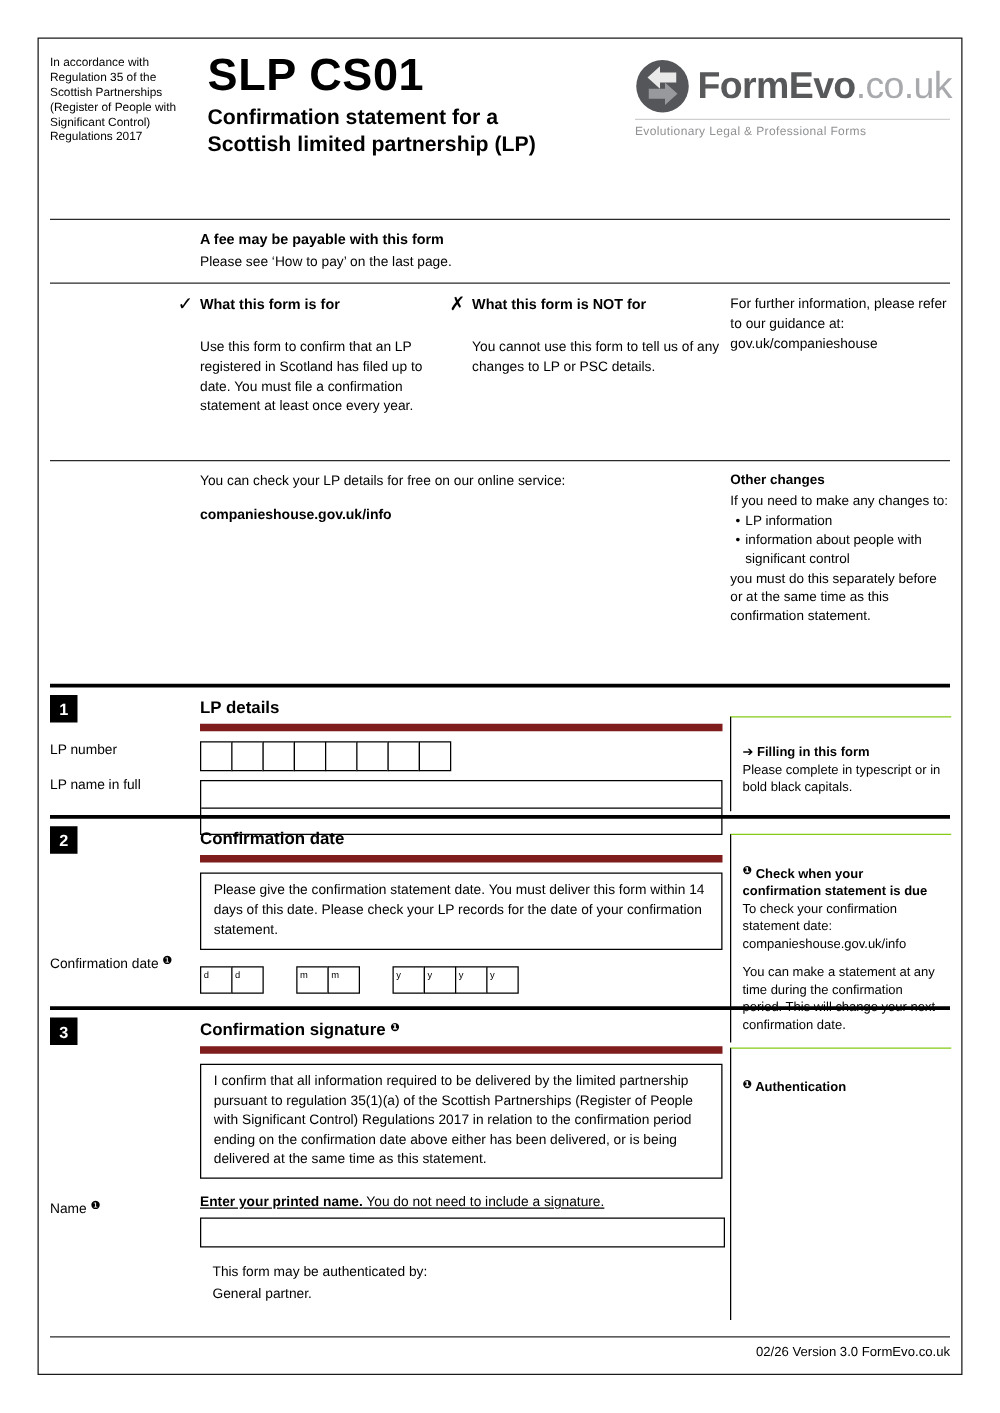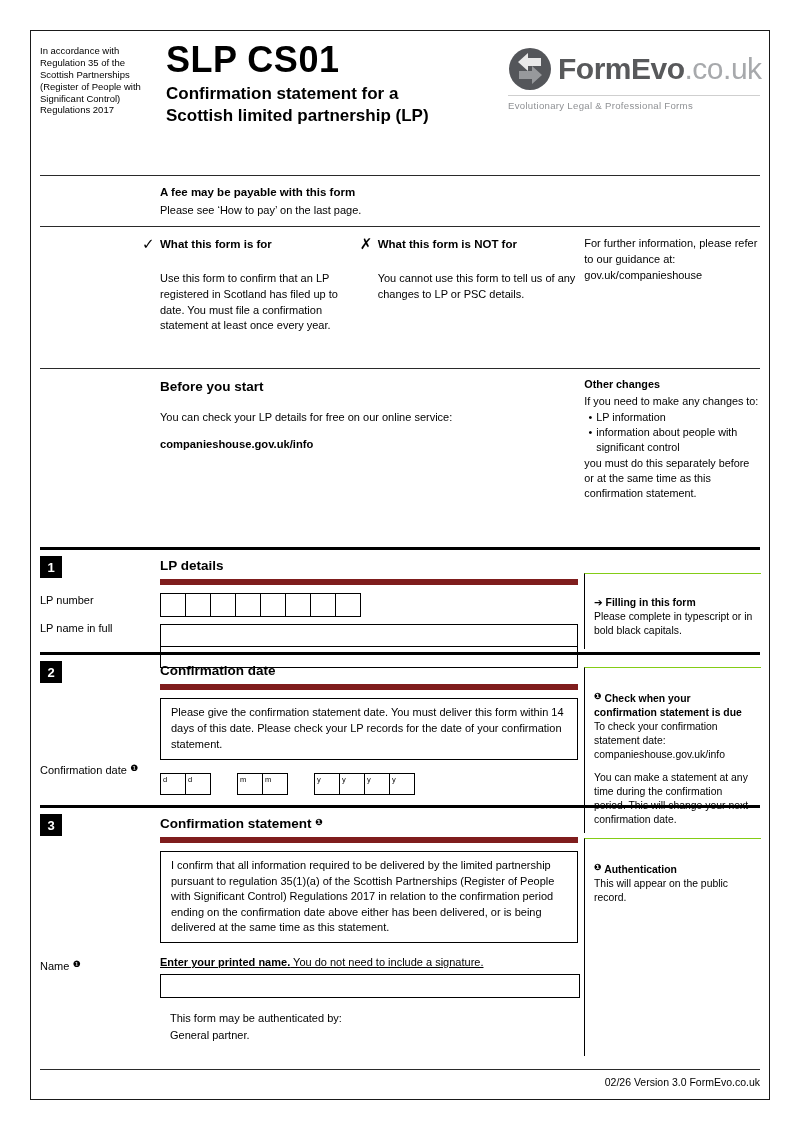--- a/index.html
+++ b/index.html
@@ -161,21 +161,20 @@
     <div class="p-colC">
       <div>For further information, please refer to our guidance at:</div>
       <div>gov.uk/companieshouse</div>
     </div>
   </div>
 
   <div class="rule"></div>
 
   <div class="before">
     <div class="b-main">
-      <div class="b-title">Before you start</div>
       <div>You can check your LP details for free on our online service:</div>
       <div class="b-link">companieshouse.gov.uk/info</div>
     </div>
     <div class="b-side">
       <div class="s-title">Other changes</div>
       <div>If you need to make any changes to:</div>
       <div class="bullet-row">
         <span class="blt">•</span>
         <span>LP information</span>
       </div>
@@ -267,33 +266,32 @@
     </div>
   </div>
 
   <div class="thick-rule"></div>
   <div class="sec sec3">
     <div class="col-l">
       <div class="sec-num">3</div>
       <div class="fld-label lbl-name"><span>Name</span> <span class="marker">❶</span></div>
     </div>
     <div class="col-m">
-      <div class="sec-title"><span>Confirmation statement</span> <span class="marker">❶</span></div>
+      <div class="sec-title"><span>Confirmation signature</span> <span class="marker">❶</span></div>
       <div class="stmt-box">I confirm that all information required to be delivered by the limited partnership pursuant to regulation 35(1)(a) of the Scottish Partnerships (Register of People with Significant Control) Regulations 2017  in relation to the confirmation period ending on the confirmation date above either has been delivered, or is being delivered at the same time as this statement.</div>
       <div class="name-instr"><b class="inl">Enter your printed name.</b><span> You do not need to include a signature.</span></div>
       <div class="name-input"></div>
       <div class="auth-lines">
         <div>This form may be authenticated by:</div>
         <div>General partner.</div>
       </div>
     </div>
     <div class="col-s">
       <div class="side-note note3">
         <div class="sn-title"><span class="marker">❶</span> <span>Authentication</span></div>
-        <div>This will appear on the public record.</div>
       </div>
     </div>
   </div>
 
   <div class="rule footer-rule"></div>
   <div class="footer">02/26 Version 3.0 FormEvo.co.uk</div>
 
 </div>
 
 </body></html>

